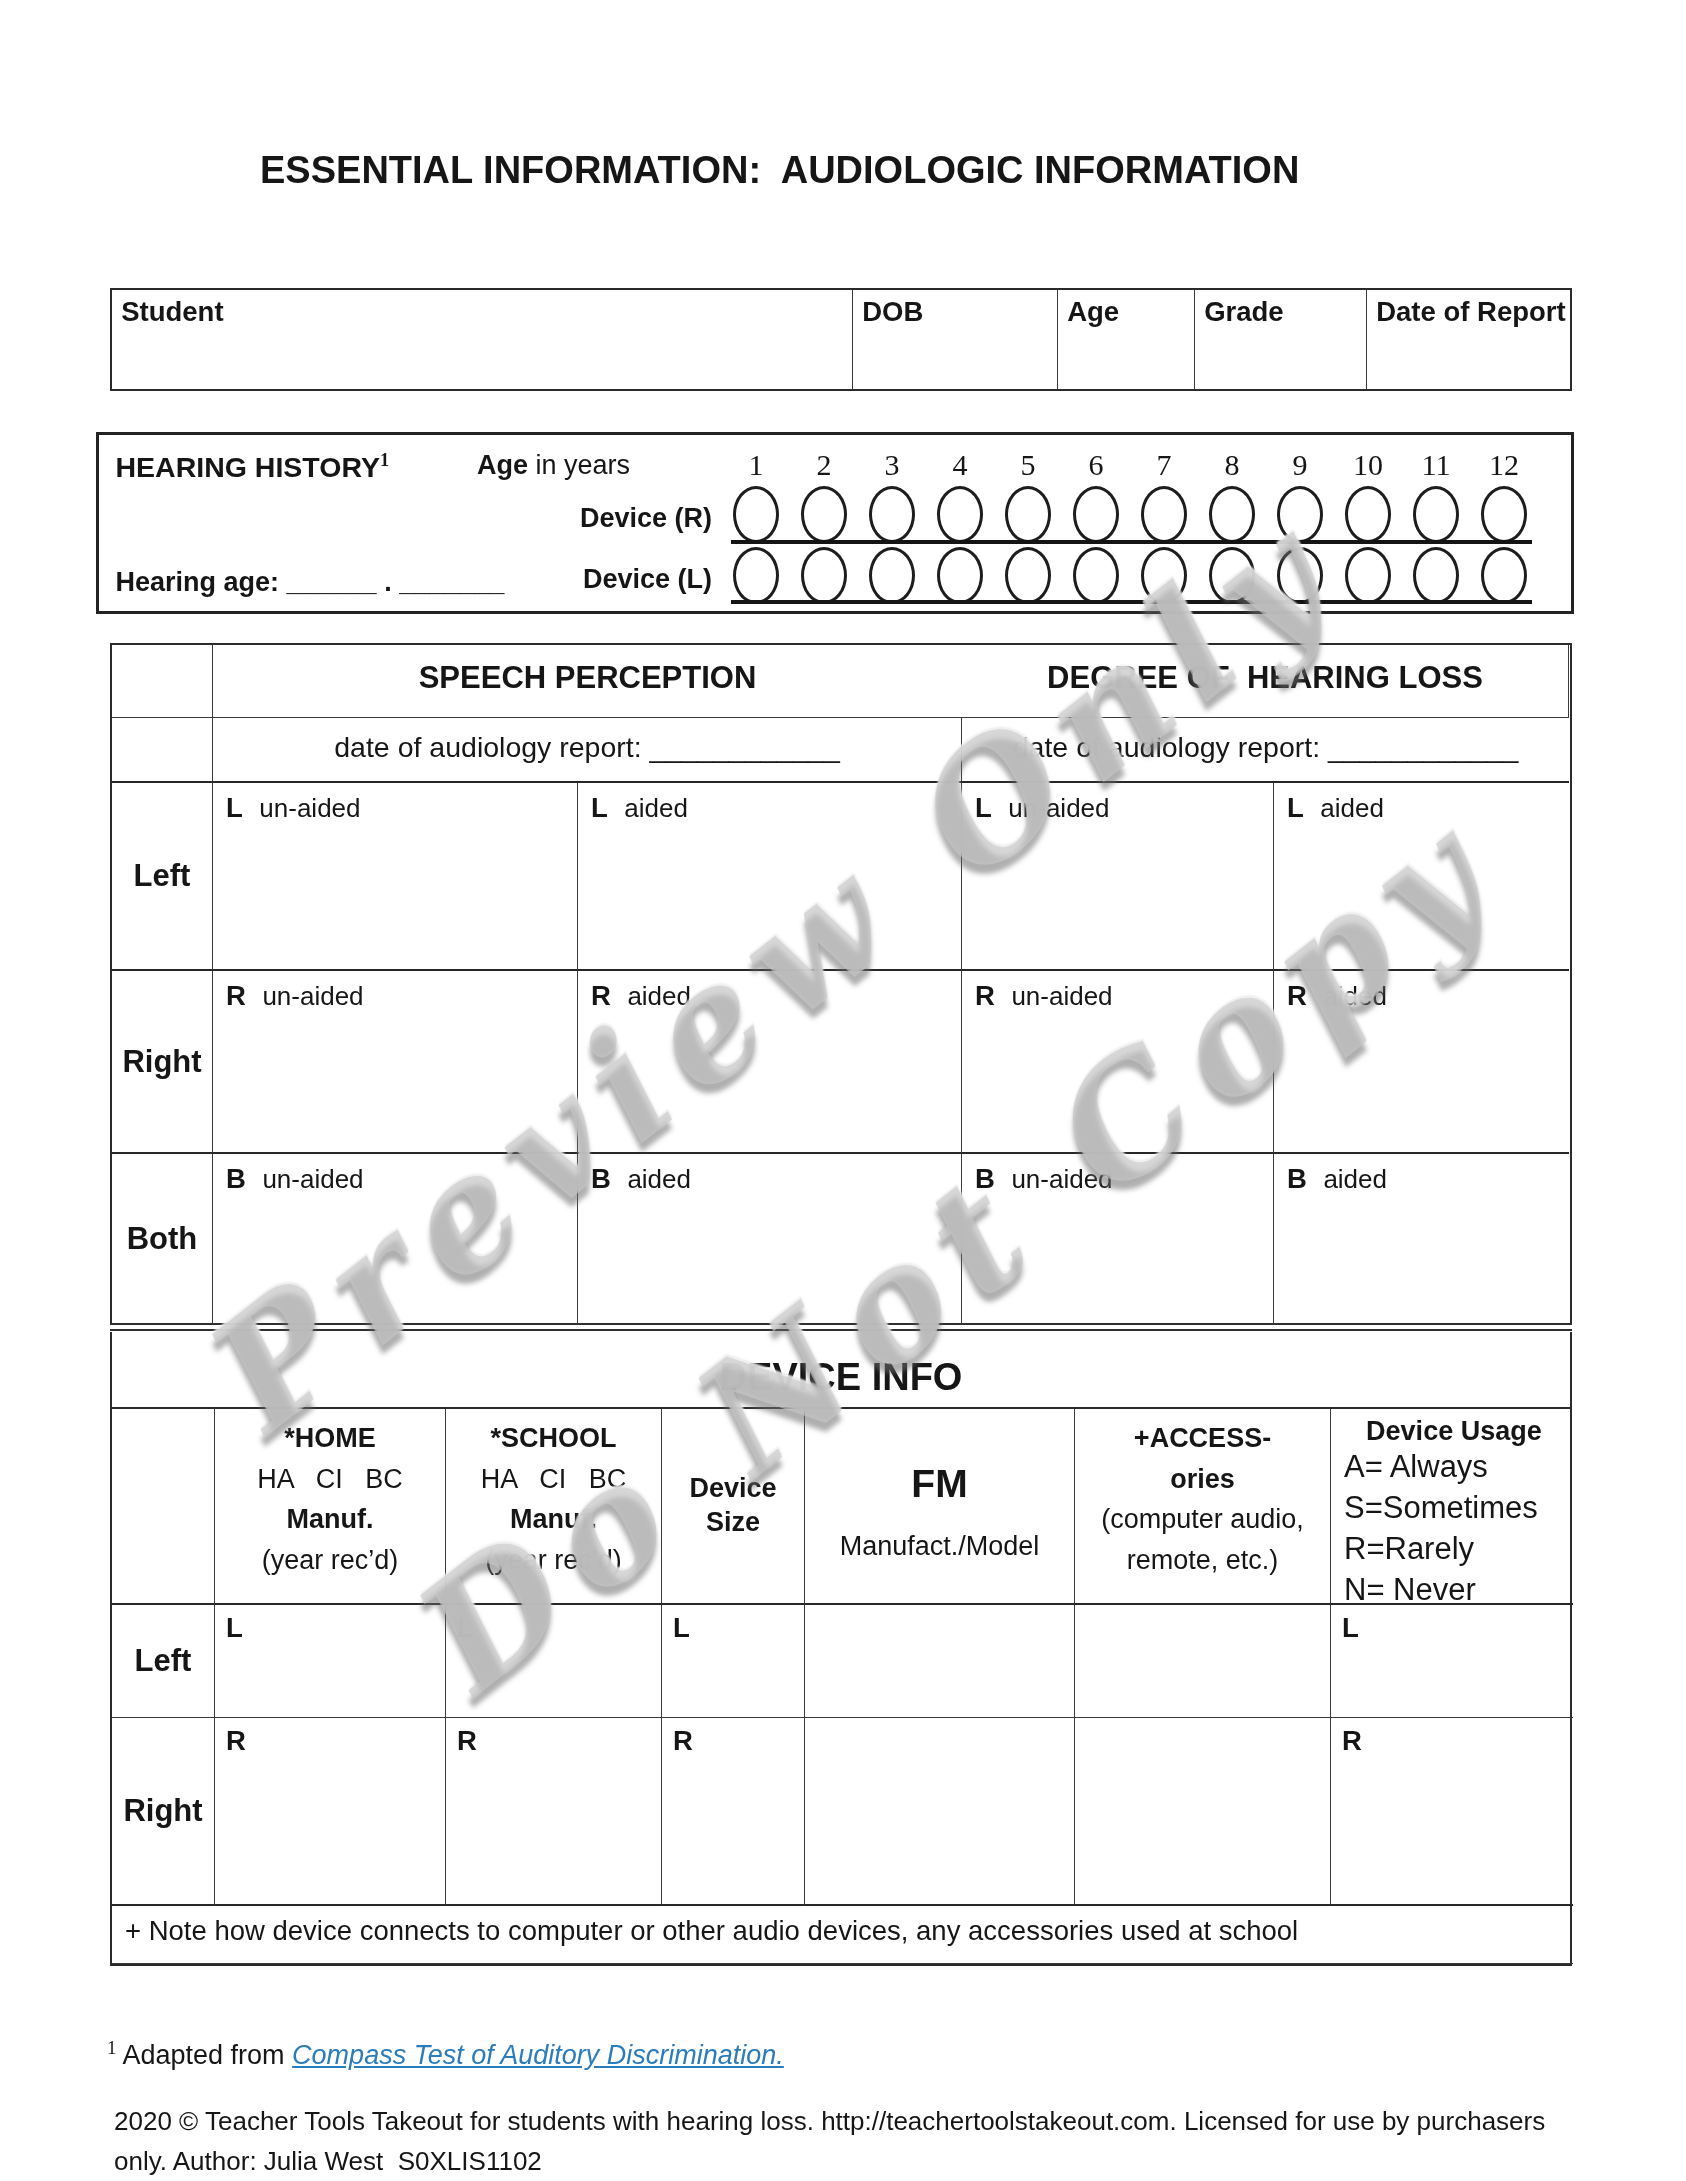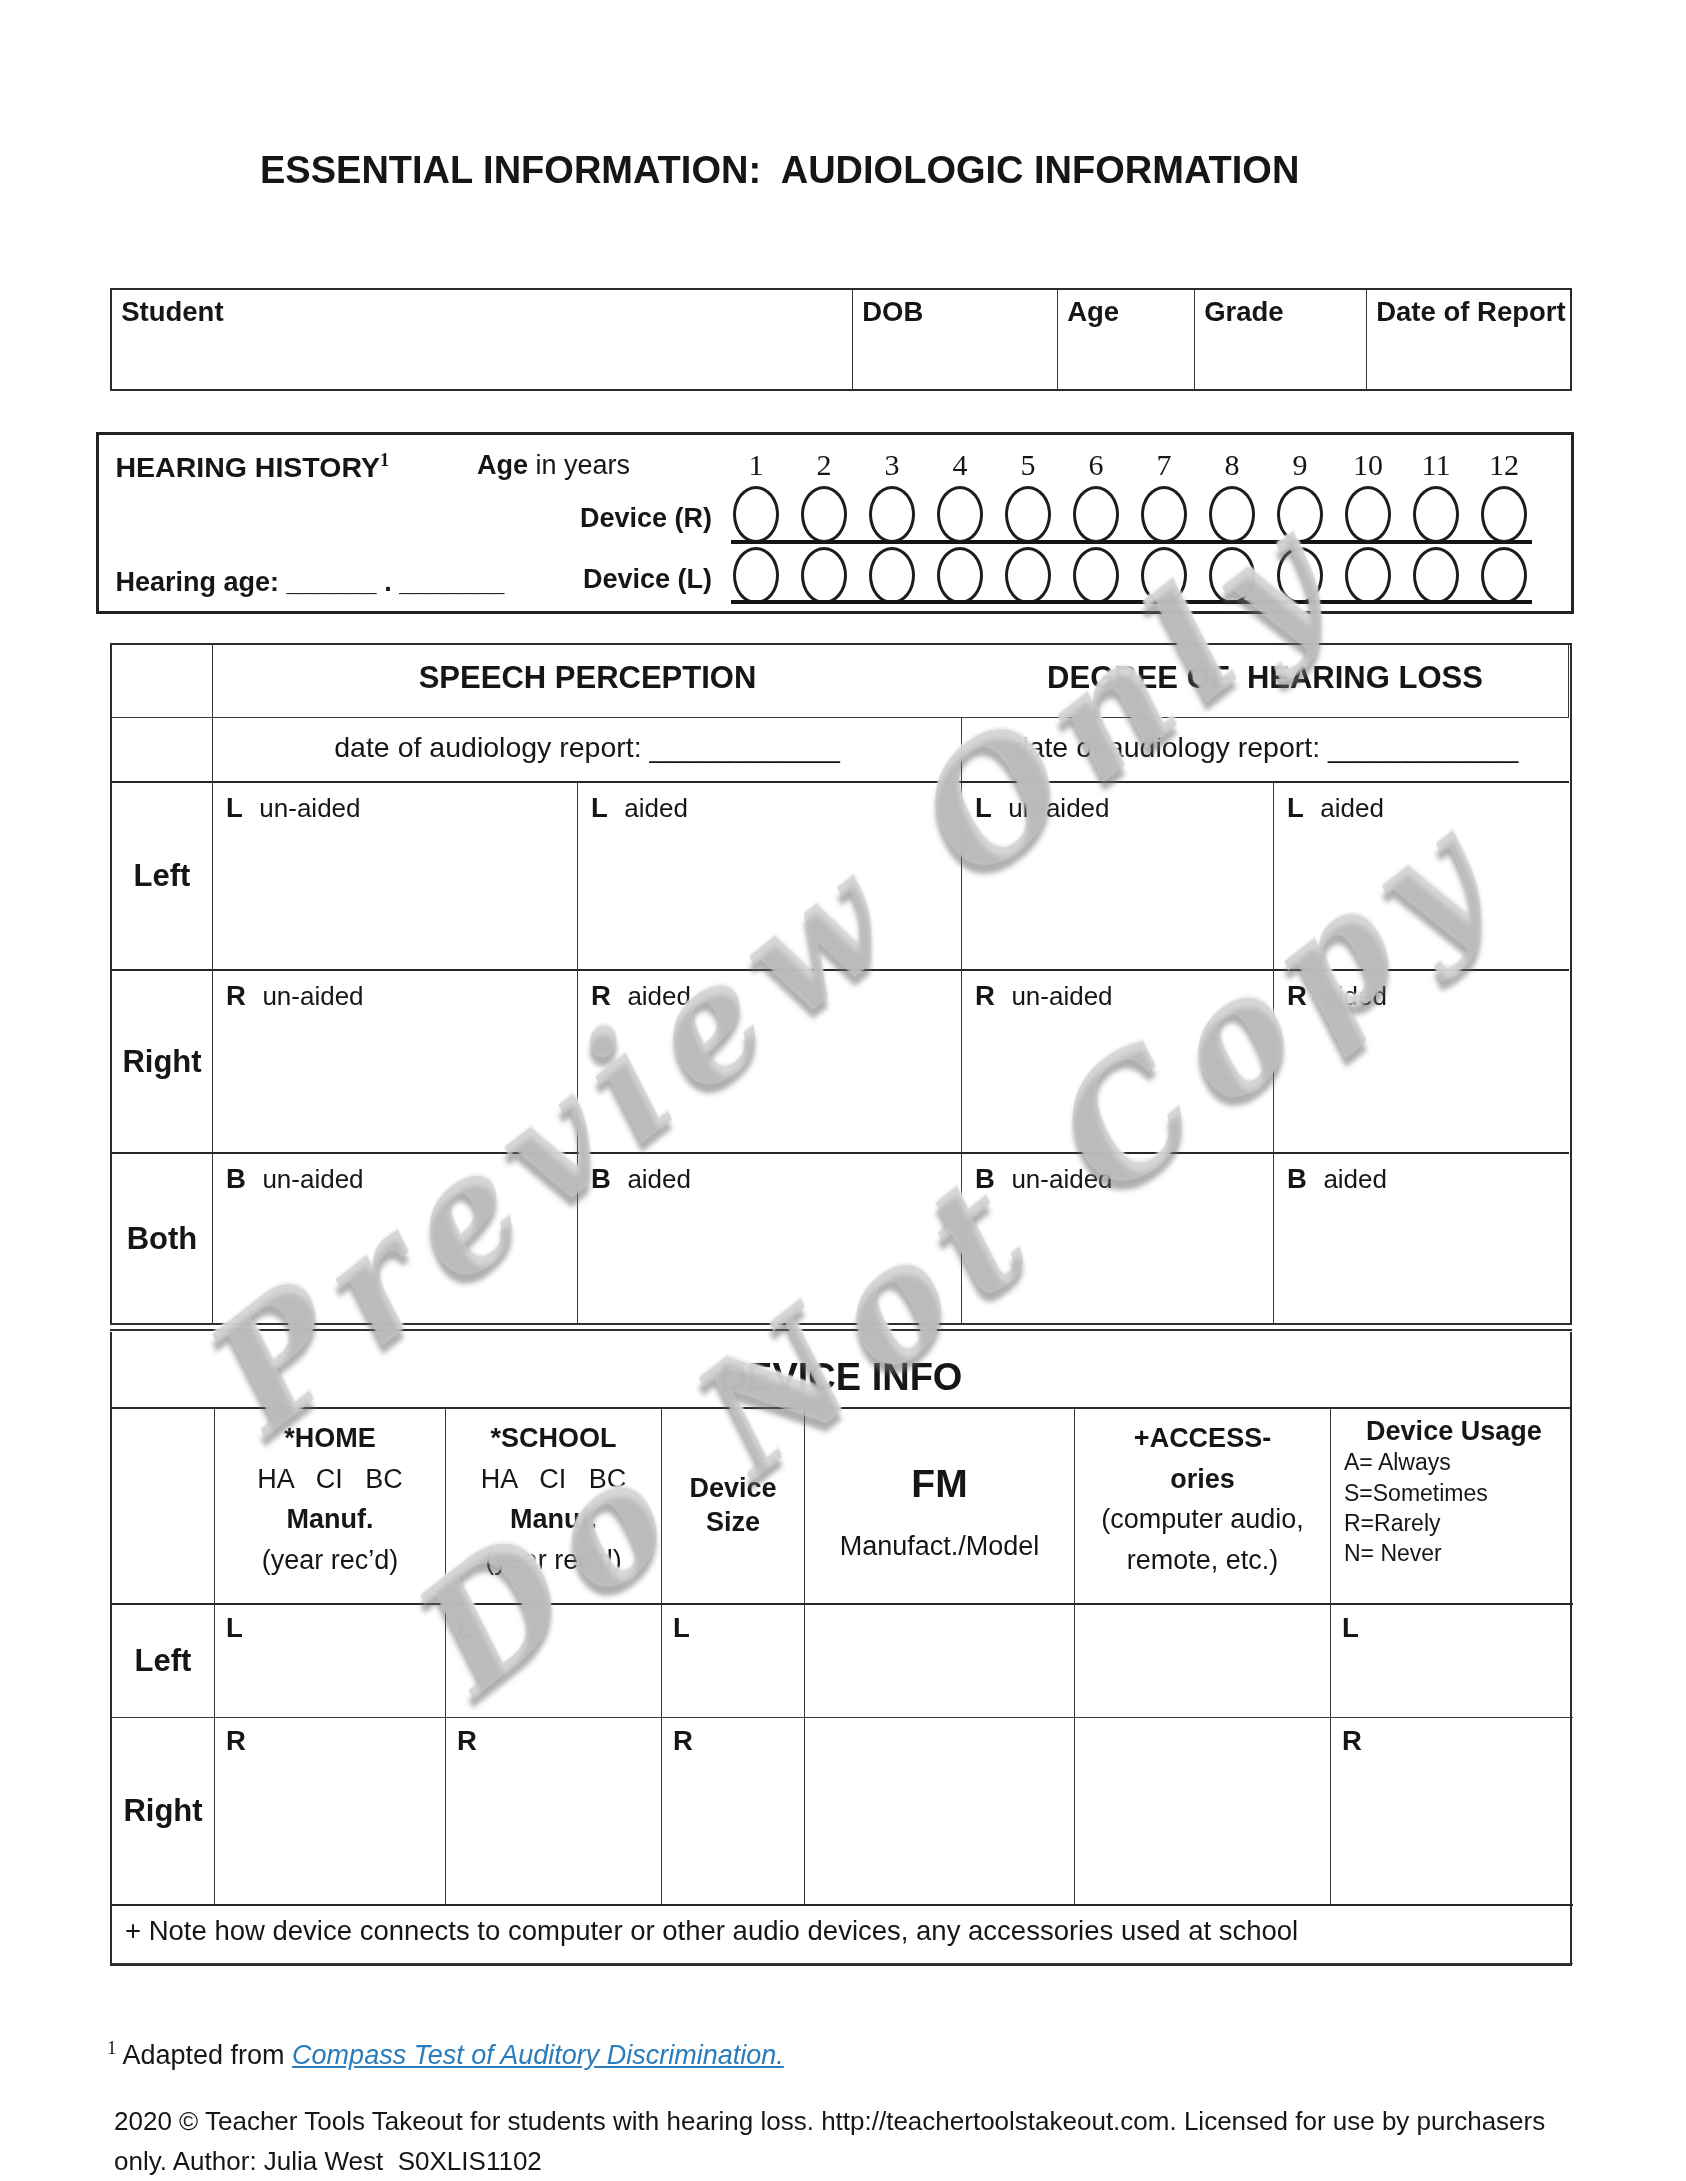--- a/index.html
+++ b/index.html
@@ -72,21 +72,21 @@
   .dt > .lastcol { border-right:none; }
   .dt > .heavy { border-bottom:2.8px solid #272727; }
   .dhead { text-align:center; font-size:27px; padding-top:9.2px; line-height:1.5; }
   .dhead .b { font-weight:bold; }
   .dhead .pre { white-space:pre; }
   .dhead.batt { display:flex; align-items:center; justify-content:center; font-weight:bold; line-height:1.25; padding:0 20px; }
   .dhead.fm { display:flex; flex-direction:column; justify-content:center; gap:13px; }
   .dhead.fm .big { font-size:39px; font-weight:bold; }
   .usage { padding:7.3px 9.2px 0 13px; font-size:27px; }
   .usage .ut { text-align:center; font-weight:bold; }
-  .usage .opt { font-size:23px; line-height:1.32; text-align:left; }
+  .usage .opt { font-size:31px; line-height:1.32; text-align:left; }
   .dcell { padding:7.3px 11px; font-size:27.5px; font-weight:bold; }
   .dfoot { grid-column:1 / -1; border-bottom:none; padding:7.3px 13px 13px 13px; font-size:27.5px; line-height:1.32; }
   .dfoot .b { font-weight:bold; }
 
   
   .adapted { position:absolute; left:107px; top:2037px; font-size:27px; }
   .adapted sup { font-family:"Liberation Serif", serif; font-size:19px; }
   .adapted a { font-style:italic; text-decoration:underline; }
   .footer { position:absolute; left:114px; top:2101px; width:1442px;
     font-size:26px; line-height:1.55; white-space:pre-wrap; }

